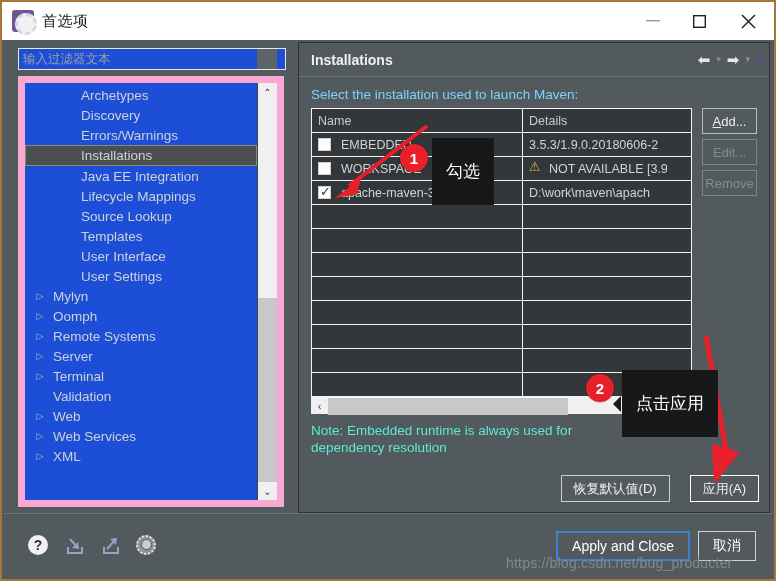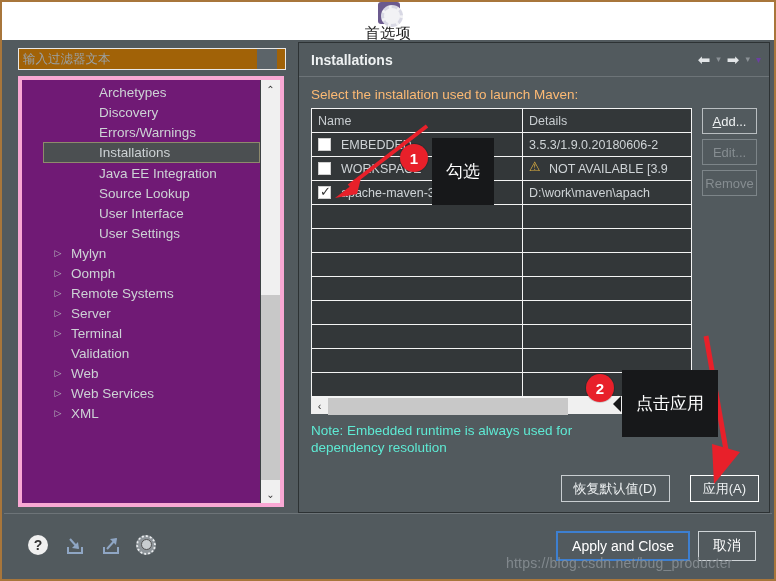--- a/index.html
+++ b/index.html
@@ -13,21 +13,21 @@
   #app {
     position: absolute; inset: 0;
     border: 2px solid #a8763b;
     background: #525a5e;
   }
 
   
   .titlebar {
     position: absolute; left: 0; top: 0; right: 0; height: 38px;
     background: #ffffff;
-    display: flex; align-items: center; flex-direction: column;
+    display: flex; align-items: center;
   }
   .title-icon {
     width: 22px; height: 22px; margin-left: 10px; margin-right: 8px;
     position: relative;
     background: #6b5a8e;
     border-radius: 3px;
     flex: 0 0 auto;
   }
   .title-icon::before {
     content: ""; position: absolute; left: 3px; top: 3px;
@@ -47,36 +47,35 @@
   .win-btn svg { display: block; }
 
   
   .left {
     position: absolute; left: 2px; top: 38px; width: 288px; bottom: 66px;
     background: #525a5e;
     padding: 6px 6px 0 6px;
   }
   .filter-wrap {
     position: relative; height: 22px; margin: 2px 0 6px 8px;
-    border: 1px solid #e8e8e8; background: #a16207;
+    border: 1px solid #e8e8e8; background: #1d4ed8;
     display: flex; align-items: center;
   }
   .filter-input {
     border: 0; outline: 0; background: transparent;
     font-family: inherit; font-size: 12.5px; color: #c9ced1;
     padding: 0 4px; width: 238px; height: 20px;
   }
   .filter-input::placeholder { color: #9aa1a5; opacity: 1; }
   .filter-clear { width: 20px; height: 20px; background: #5c6469; }
 
   .tree-box {
     position: absolute; left: 14px; right: 8px; top: 36px; bottom: 6px;
-    background: #701a75; border: 4px solid #f9a8d4;
+    background: #1d4ed8; border: 7px solid #f9a8d4;
     display: flex;
-    padding-left: 21px;
   }
   .tree-list {
     flex: 1 1 auto; overflow: hidden; padding-top: 2px;
   }
   .tree-item {
     height: 20px; display: flex; align-items: center;
     font-size: 13.5px; color: #cdd2d5; padding-left: 8px;
     white-space: nowrap;
   }
   .tree-item.selected {
@@ -116,21 +115,21 @@
     height: 34px; border-bottom: 1px solid #6d7478;
     display: flex; align-items: center; padding: 0 8px 0 12px;
   }
   .right-title { font-size: 14px; font-weight: bold; color: #eef1f2; }
   .nav-icons { margin-left: auto; display: flex; align-items: center; gap: 6px; }
   .nav-arrow { color: #e3e6e8; font-size: 15px; line-height: 1; }
   .nav-chev { color: #8b9296; font-size: 9px; line-height: 1; }
   .nav-chev.purple { color: #6b3fa0; font-size: 10px; }
 
   .right-body { padding: 10px 12px 0 12px; }
-  .sel-label { font-size: 13.5px; color: #fdba74; margin-bottom: 6px; }
+  .sel-label { font-size: 13.5px; color: #7dd3fc; margin-bottom: 6px; }
 
   .table-area { display: flex; gap: 10px; }
   .table-wrap {
     width: 381px; border: 1px solid #f4f4f4; background: #333739;
   }
   .thead { display: flex; height: 23px; }
   .th {
     font-size: 12.5px; color: #c8cdd0; display: flex; align-items: center;
     padding-left: 6px; border-right: 1px solid #f4f4f4;
   }
@@ -295,21 +294,29 @@
           <div class="tree-item child selected">
             <span class="tree-arrow" style="visibility: hidden;"></span>
             <span class="tree-label">Installations</span>
           </div>
           <div class="tree-item child">
             <span class="tree-arrow" style="visibility: hidden;"></span>
             <span class="tree-label">Java EE Integration</span>
           </div>
           <div class="tree-item child">
             <span class="tree-arrow" style="visibility: hidden;"></span>
+            <span class="tree-label">Lifecycle Mappings</span>
+          </div>
+          <div class="tree-item child">
+            <span class="tree-arrow" style="visibility: hidden;"></span>
             <span class="tree-label">Source Lookup</span>
+          </div>
+          <div class="tree-item child">
+            <span class="tree-arrow" style="visibility: hidden;"></span>
+            <span class="tree-label">Templates</span>
           </div>
           <div class="tree-item child">
             <span class="tree-arrow" style="visibility: hidden;"></span>
             <span class="tree-label">User Interface</span>
           </div>
           <div class="tree-item child">
             <span class="tree-arrow" style="visibility: hidden;"></span>
             <span class="tree-label">User Settings</span>
           </div>
           <div class="tree-item top">

